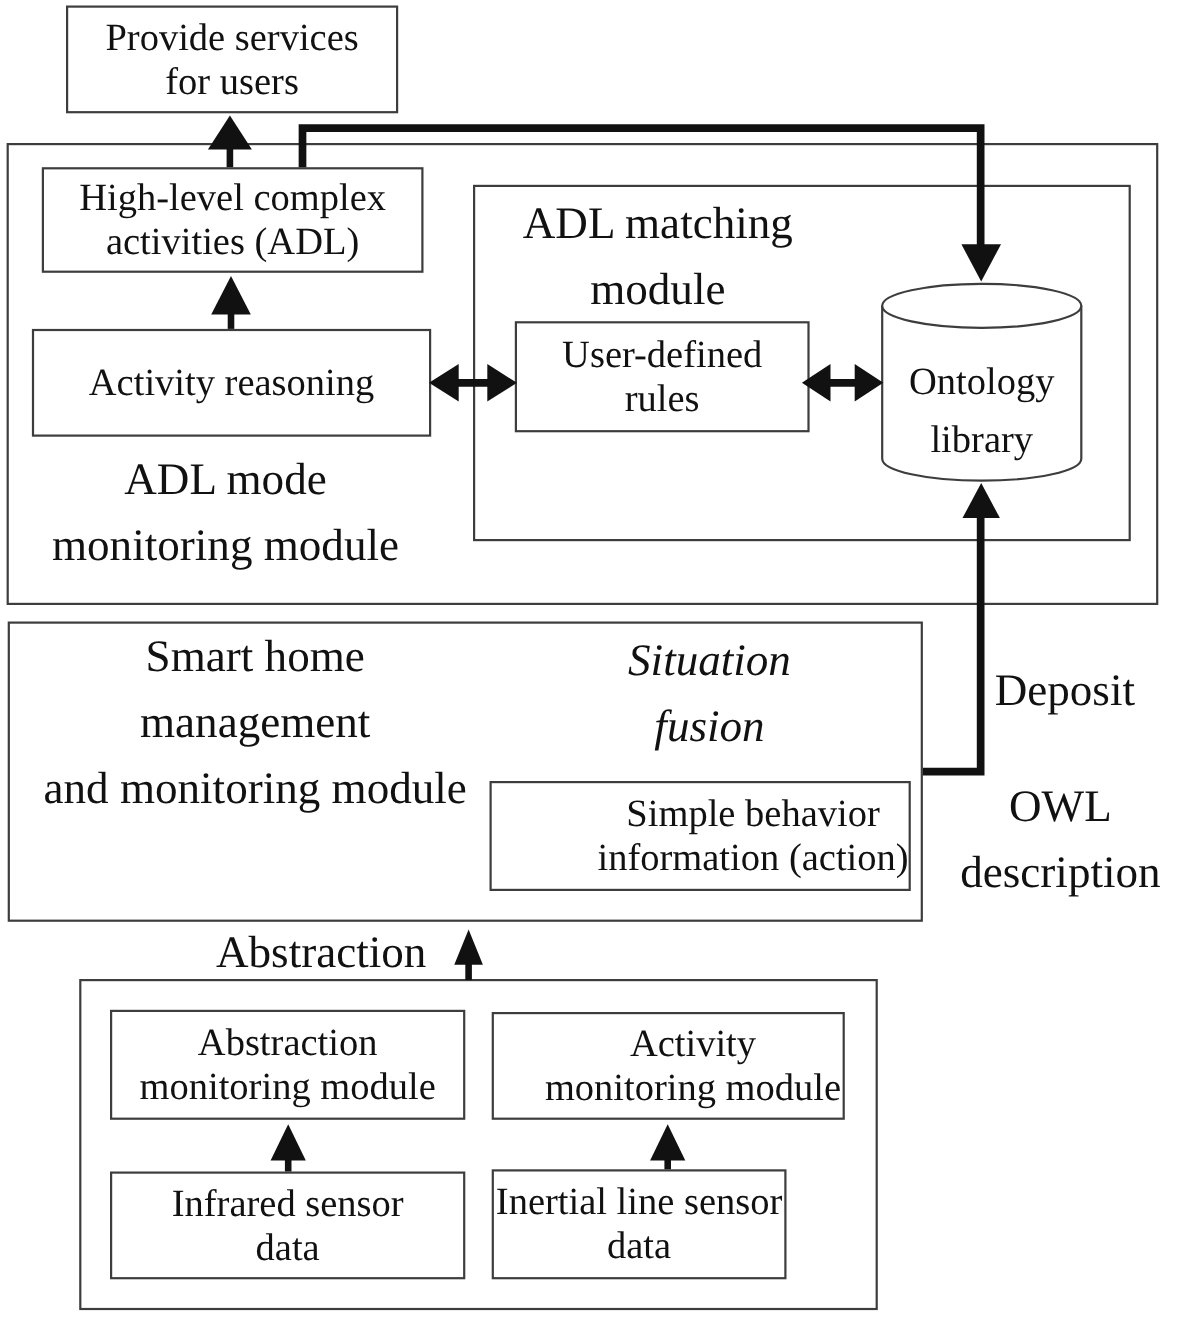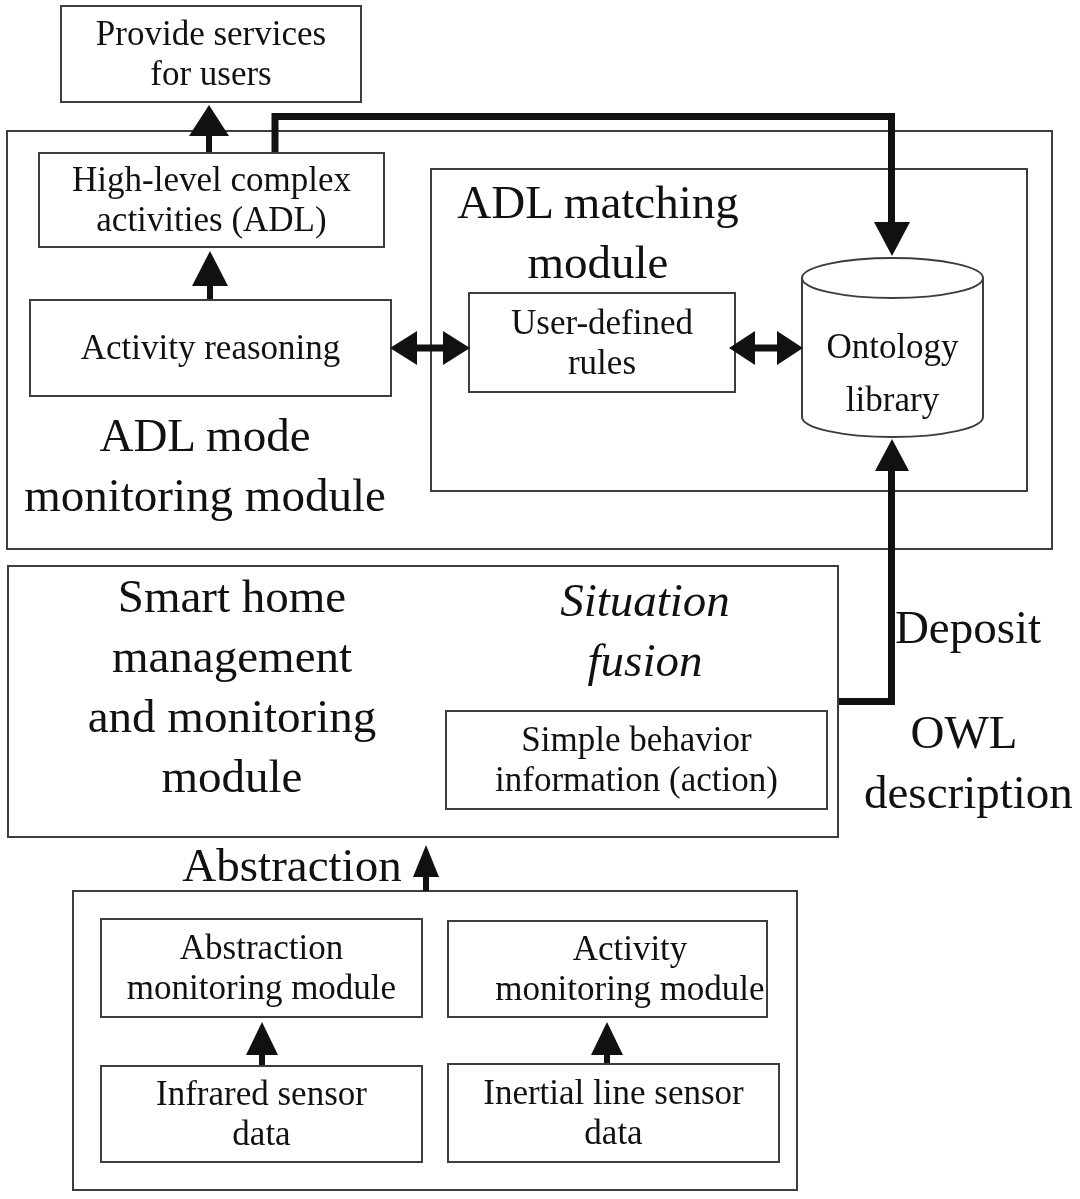--- a/index.html
+++ b/index.html
@@ -15,21 +15,21 @@
     overflow:hidden;
   }
   .container{position:absolute;border:2px solid var(--border);background:transparent;box-sizing:border-box;}
   .box{
     position:absolute;border:2px solid var(--border);background:var(--background);
     box-sizing:border-box;display:flex;align-items:center;justify-content:center;
     text-align:center;font-size:35px;line-height:40px;z-index:2;
   }
   .lbl{white-space:pre-line;}
   .float-lbl{
-    position:absolute;text-align:center;font-size:47px;line-height:60px;
+    position:absolute;text-align:center;font-size:41px;line-height:60px;
     white-space:pre-line;z-index:3;
   }
   .single{line-height:50px;}
   .overlay{position:absolute;left:0;top:0;z-index:5;pointer-events:none;}
   .cyl-text{
     position:absolute;left:802px;top:296px;width:181px;text-align:center;
     font-size:35px;line-height:53px;white-space:pre-line;z-index:6;margin-top:24px;
   }
 </style>
 </head>
@@ -69,41 +69,41 @@
   <div class="box" style="left:29px;top:299px;width:363px;height:98px;">
     <span class="lbl">Activity reasoning</span>
   </div>
 
   <div class="box" style="left:468px;top:292px;width:268px;height:101px;">
     <span class="lbl">User-defined
 rules</span>
   </div>
 
 
-  <div class="box" style="left:445px;top:710px;width:383px;height:100px;">
+  <div class="box" style="left:445px;top:710px;width:383px;height:100px;justify-content:flex-end;">
     <span class="lbl">Simple behavior
 information (action)</span>
   </div>
 
   <div class="box" style="left:100px;top:918px;width:323px;height:100px;">
     <span class="lbl">Abstraction
 monitoring module</span>
   </div>
 
   <div class="box" style="left:447px;top:920px;width:321px;height:98px;padding-left:45px;">
     <span class="lbl">Activity
 monitoring module</span>
   </div>
 
   <div class="box" style="left:100px;top:1065px;width:323px;height:98px;">
     <span class="lbl">Infrared sensor
 data</span>
   </div>
 
-  <div class="box" style="left:447px;top:1063px;width:333px;height:100px;">
+  <div class="box" style="left:447px;top:1063px;width:268px;height:100px;">
     <span class="lbl">Inertial line sensor
 data</span>
   </div>
 
   <svg class="overlay" width="1080" height="1199" viewBox="0 0 1080 1199">
 
     <g>
       <path d="M275,152 L275,116.5 L891.5,116.5 L891.5,228" fill="none" stroke="var(--line)" stroke-width="7"></path>
       <polygon points="892,256 874,222 910,222" fill="var(--line)"></polygon>
     </g>

